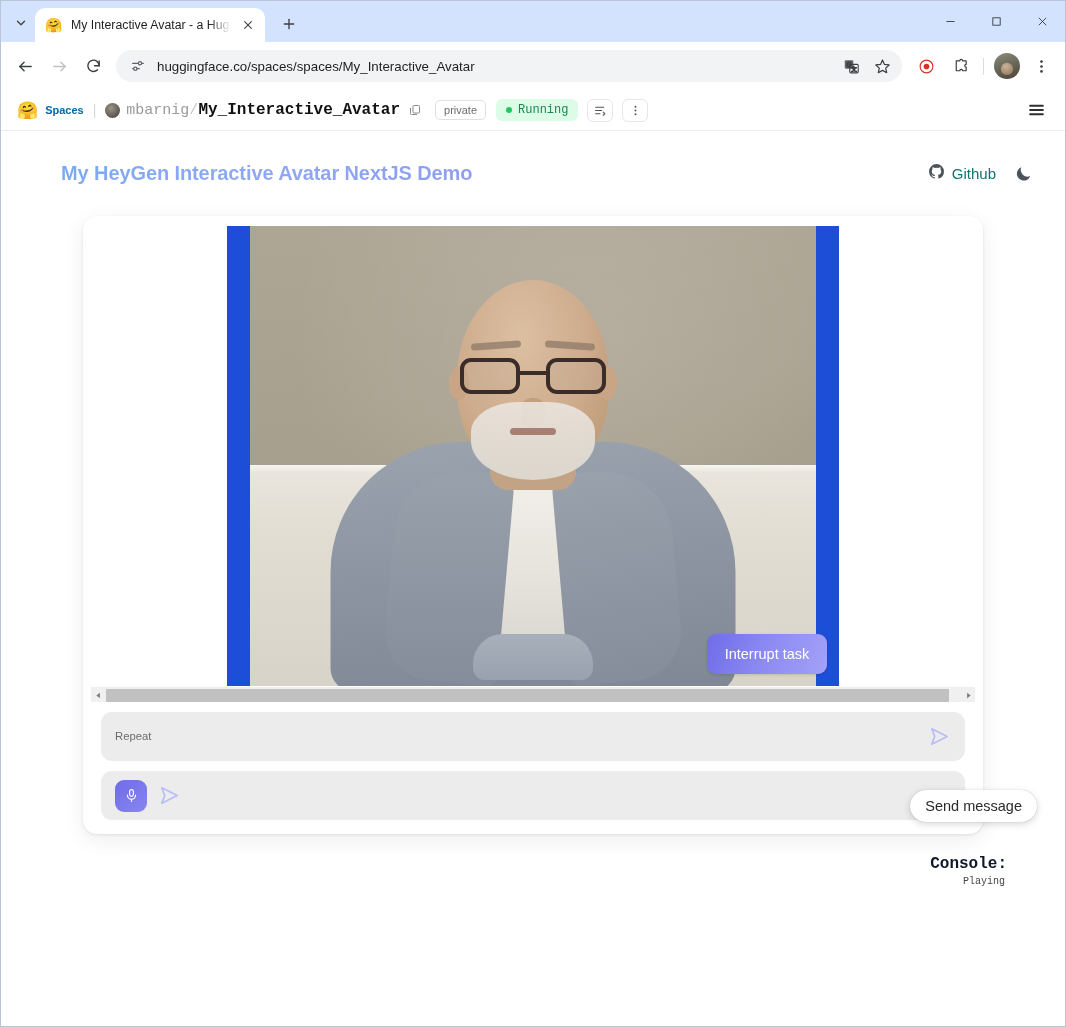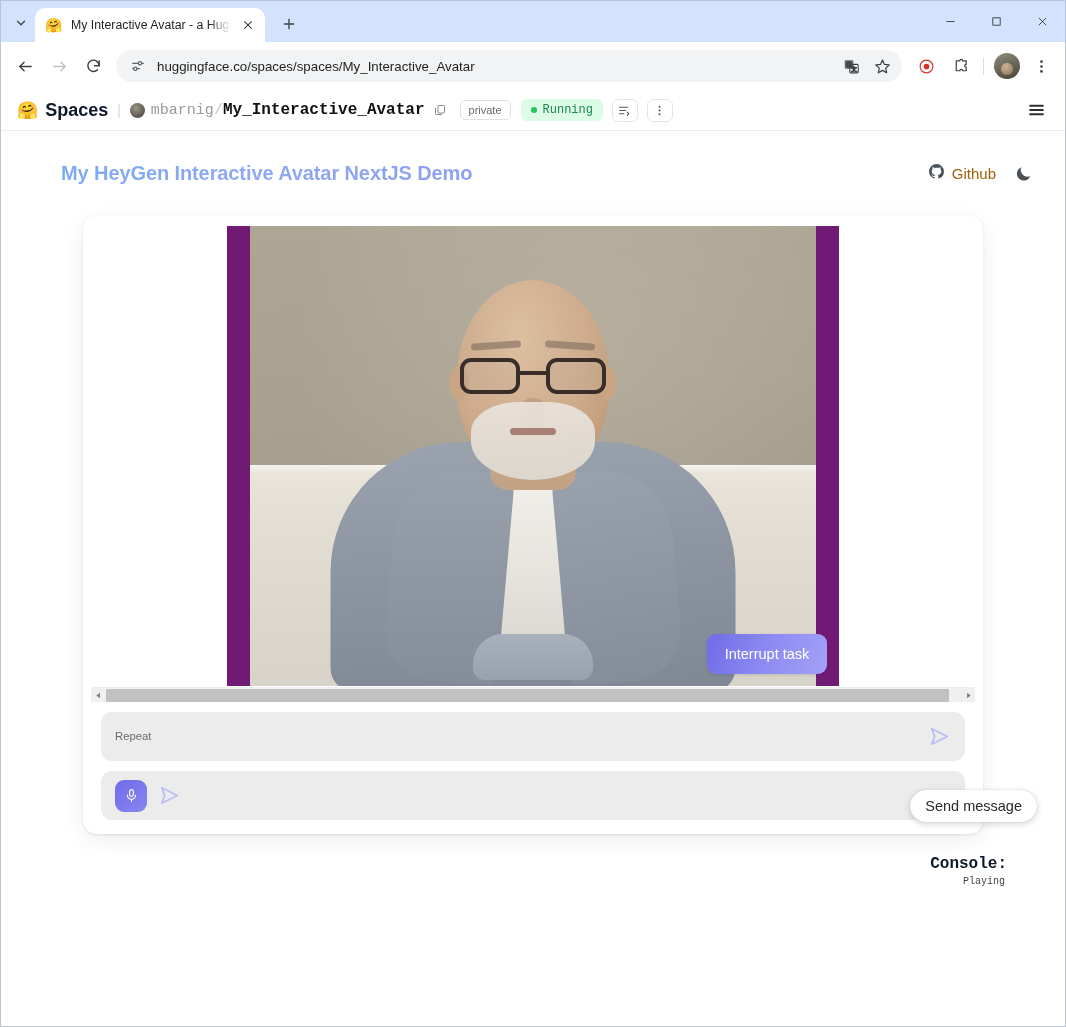--- a/index.html
+++ b/index.html
@@ -109,21 +109,21 @@
 
   
   .page { flex: 1; background: #fff; overflow: hidden; position: relative; }
 
   
   .hf-header {
     height: 41px; border-bottom: 1px solid #ececec;
     display: flex; align-items: center; padding: 0 16px; gap: 0px;
   }
   .hf-logo { font-size: 17px; margin-right: 7px; line-height:1; }
-  .hf-spaces { font-size: 18px; font-weight: bold; color: #0f172a; }
+  .hf-spaces { font-size: 11px; font-weight: bold; color: #0369a1; }
   .hf-divider { color: #d8d8d8; margin: 0 9px; font-size: 14px; }
   .hf-owner-av {
     width: 15px; height: 15px; border-radius: 50%; margin-right: 6px;
     background: radial-gradient(circle at 40% 35%, #9a9488, #3e3a33);
     flex: none;
   }
   .hf-owner {
     font-size: 15px; color: #9a9a9a;
     font-family: "Liberation Mono", monospace;
   }
@@ -165,39 +165,39 @@
   }
   .app-title {
     font-size: 20px; font-weight: bold;
     background: linear-gradient(90deg,#7ca9f3 0%,#8ea8f5 45%,#8f9ef0 100%);
     -webkit-background-clip: text; background-clip: text; color: transparent;
     letter-spacing: -0.1px;
   }
   .app-head-right { display: flex; align-items: center; gap: 18px; }
   .gh-link { display: flex; align-items: center; gap: 7px; cursor: pointer; }
   .gh-link svg { width: 17px; height: 17px; }
-  .gh-text { font-size: 15px; color: #a16207; }
+  .gh-text { font-size: 15px; color: #0f766e; }
   .moon-btn { cursor: pointer; display:flex; align-items:center;}
   .moon-btn svg { width: 19px; height: 19px; }
 
   
   .card {
     margin: 23px auto 0; width: 900px;
     background: #fff; border-radius: 14px;
     box-shadow: 0 1px 3px rgba(0,0,0,.09), 0 6px 22px rgba(0,0,0,.07);
     padding: 0 0 14px;
     position: relative;
   }
   .video-area {
     position: relative; height: 466px;
     display: flex; align-items: center; justify-content: center;
     padding-top: 14px;
   }
   .video-frame {
-    position: relative; width: 612px; height: 460px; background: #701a75;
+    position: relative; width: 612px; height: 460px; background: #1d4ed8;
     overflow: hidden;
   }
   
   .vid-scene {
     position: absolute; left: 23px; top: 0; right: 23px; bottom: 0;
     background: linear-gradient(175deg,#aea695 0%,#a9a190 38%,#a39a88 70%,#9c9381 100%);
     overflow: hidden;
   }
   .vid-wallshade {
     position:absolute; inset:0;

